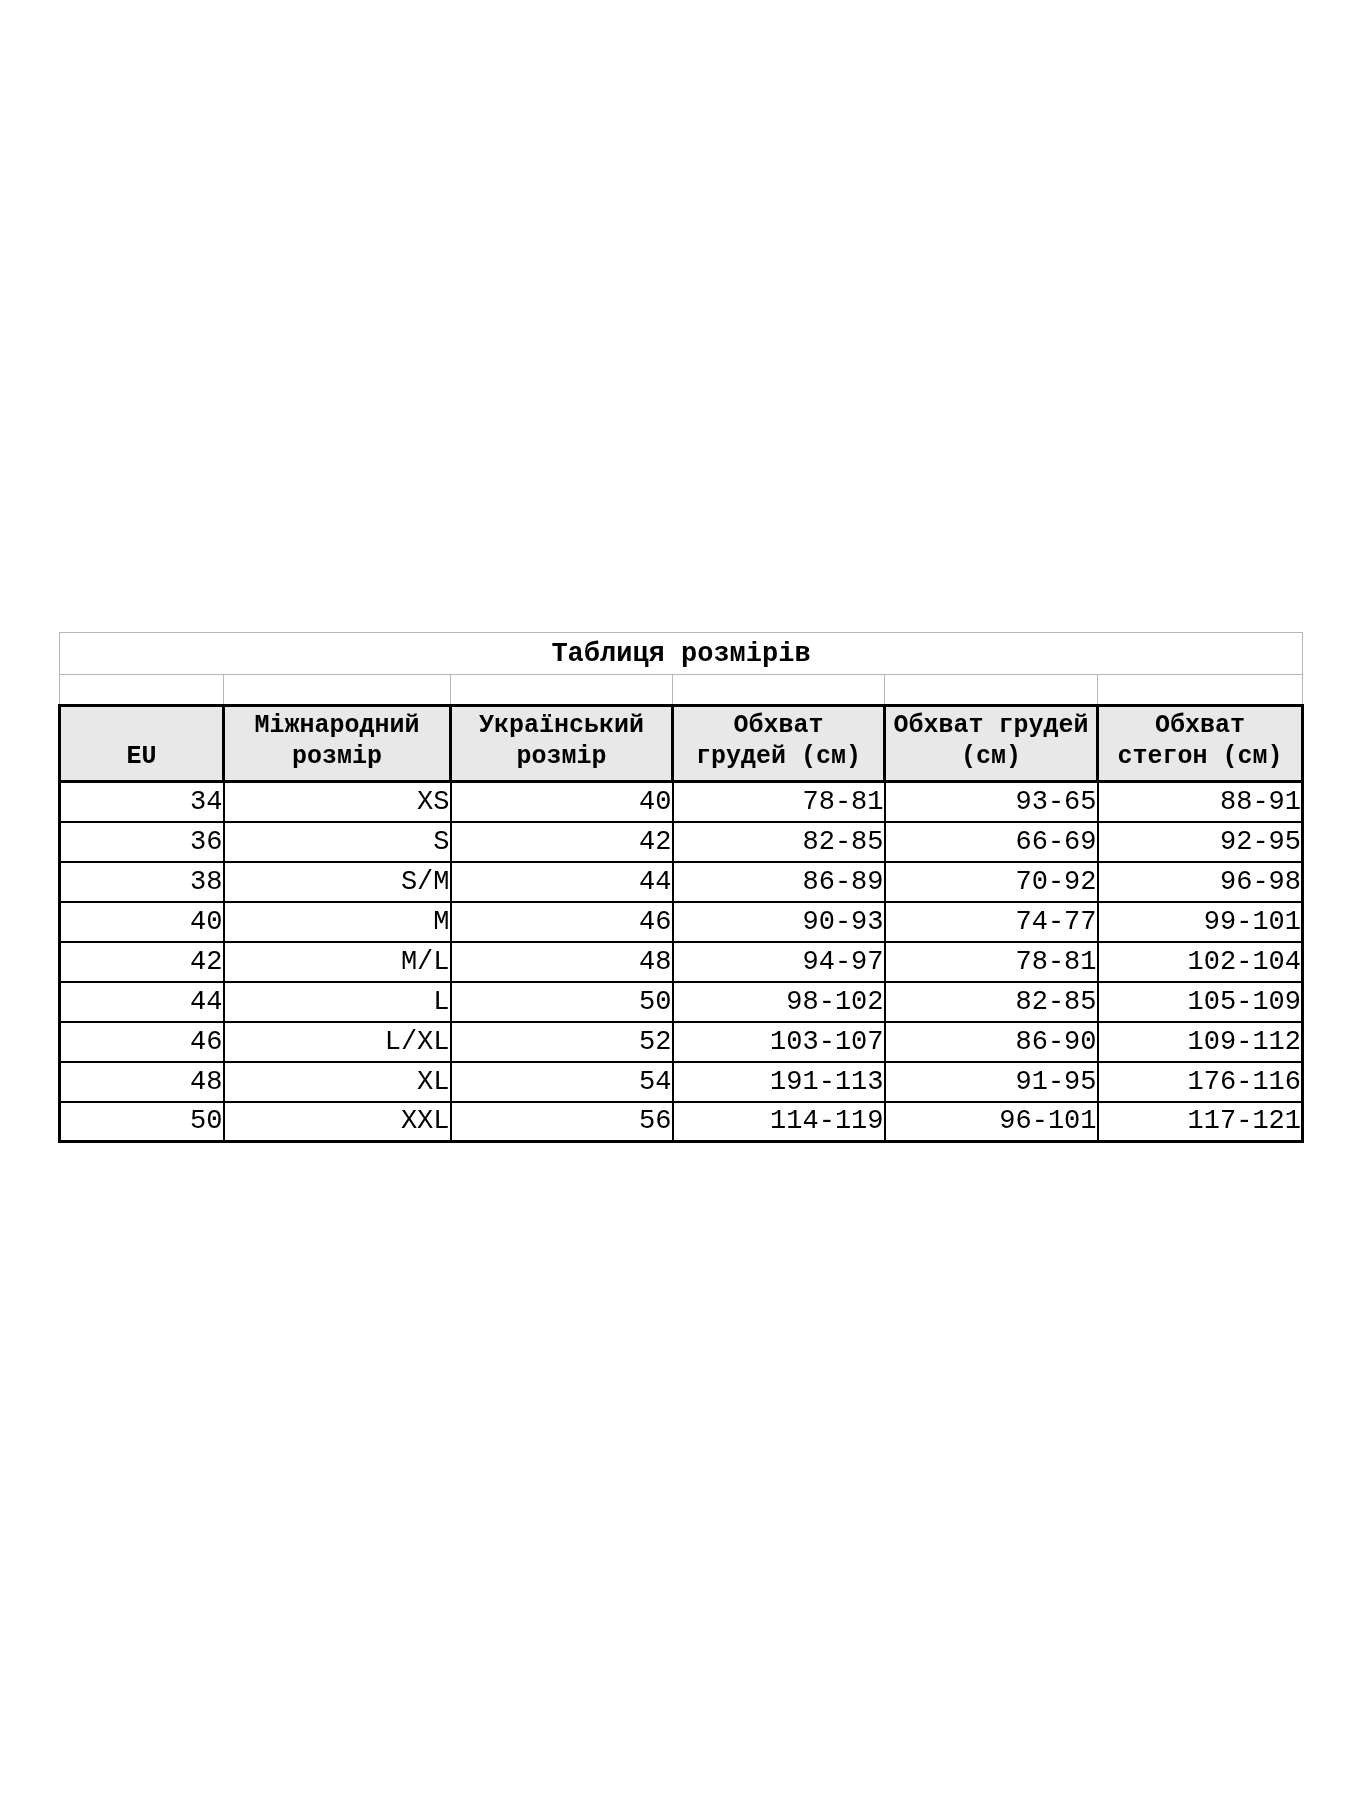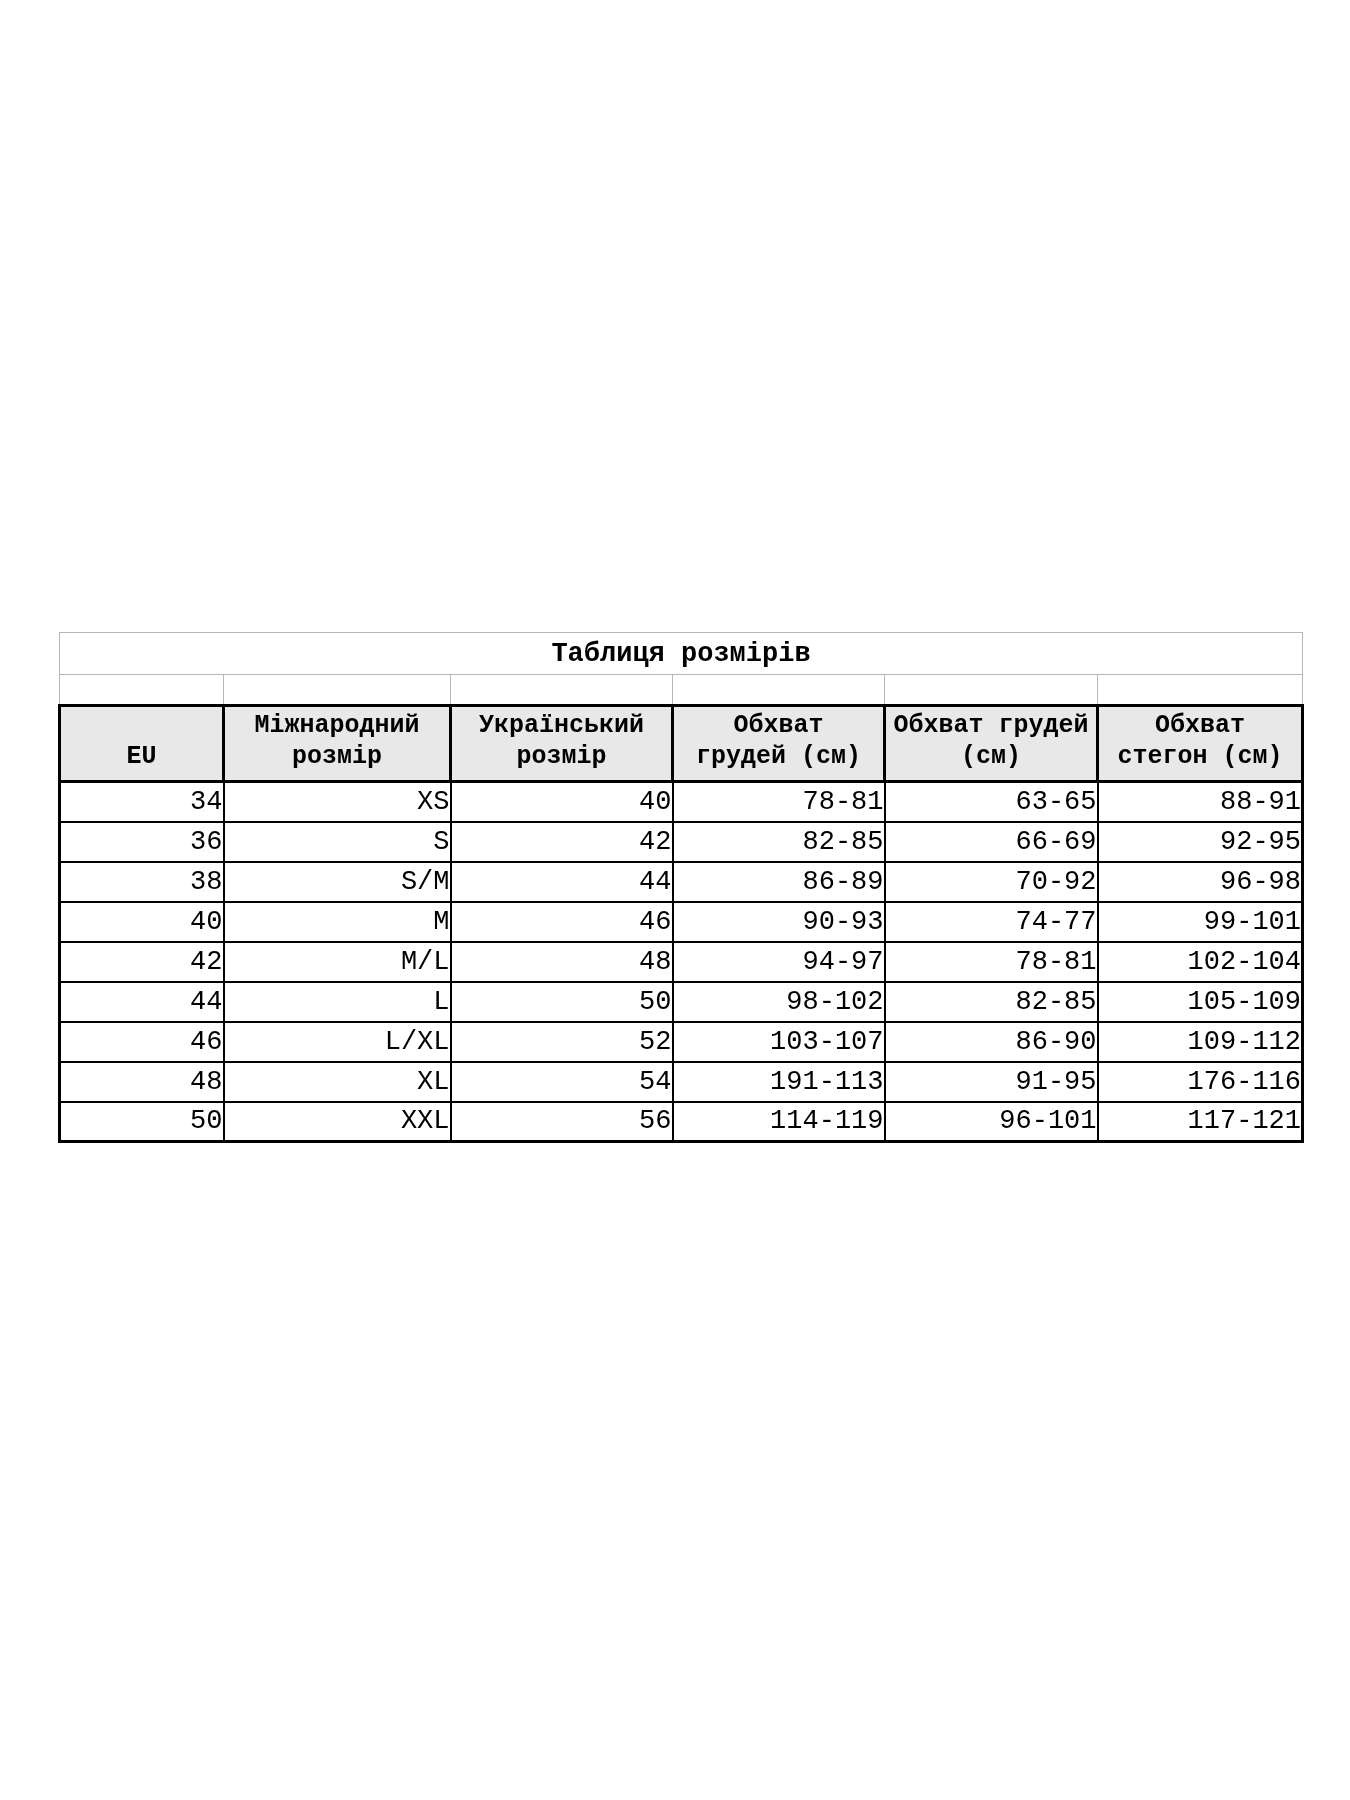--- a/index.html
+++ b/index.html
@@ -101,21 +101,21 @@
         <th>Обхват
 стегон (см)</th>
       </tr>
     </thead>
     <tbody>
         <tr class="data-row">
       <td>34</td>
       <td>XS</td>
       <td>40</td>
       <td>78-81</td>
-      <td>63-65</td>
+      <td>93-65</td>
       <td>88-91</td>
     </tr>
         <tr class="data-row">
       <td>36</td>
       <td>S</td>
       <td>42</td>
       <td>82-85</td>
       <td>66-69</td>
       <td>92-95</td>
     </tr>

